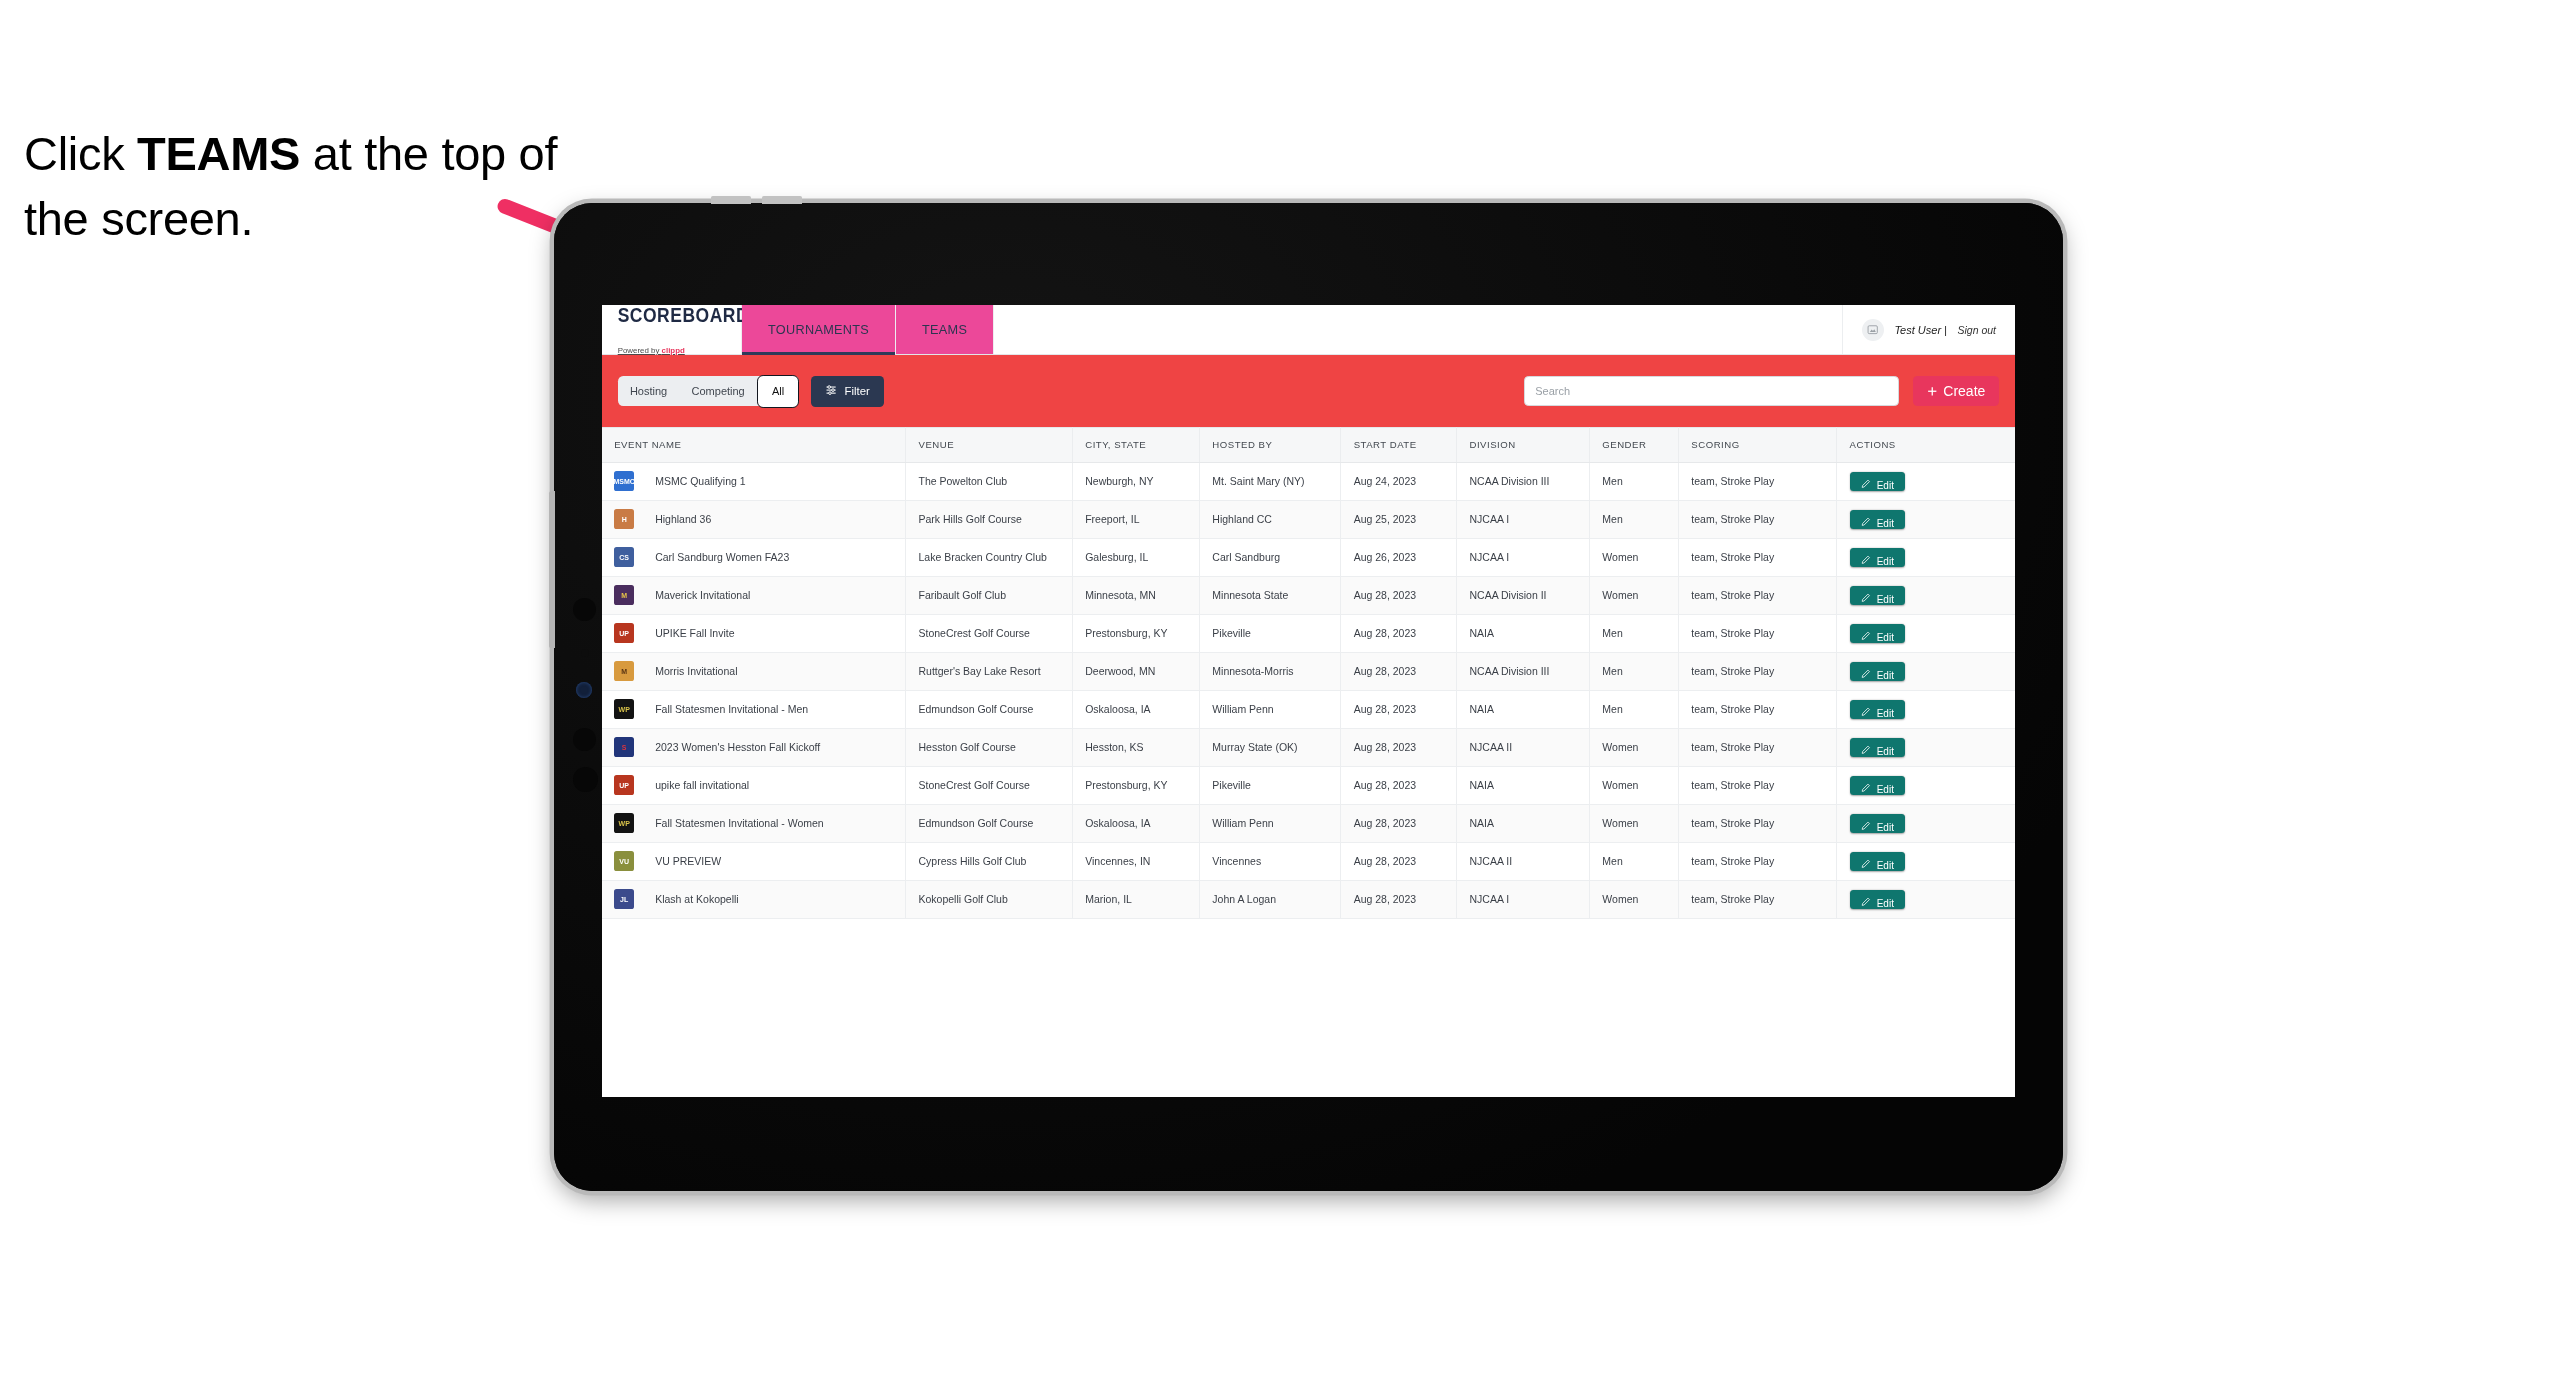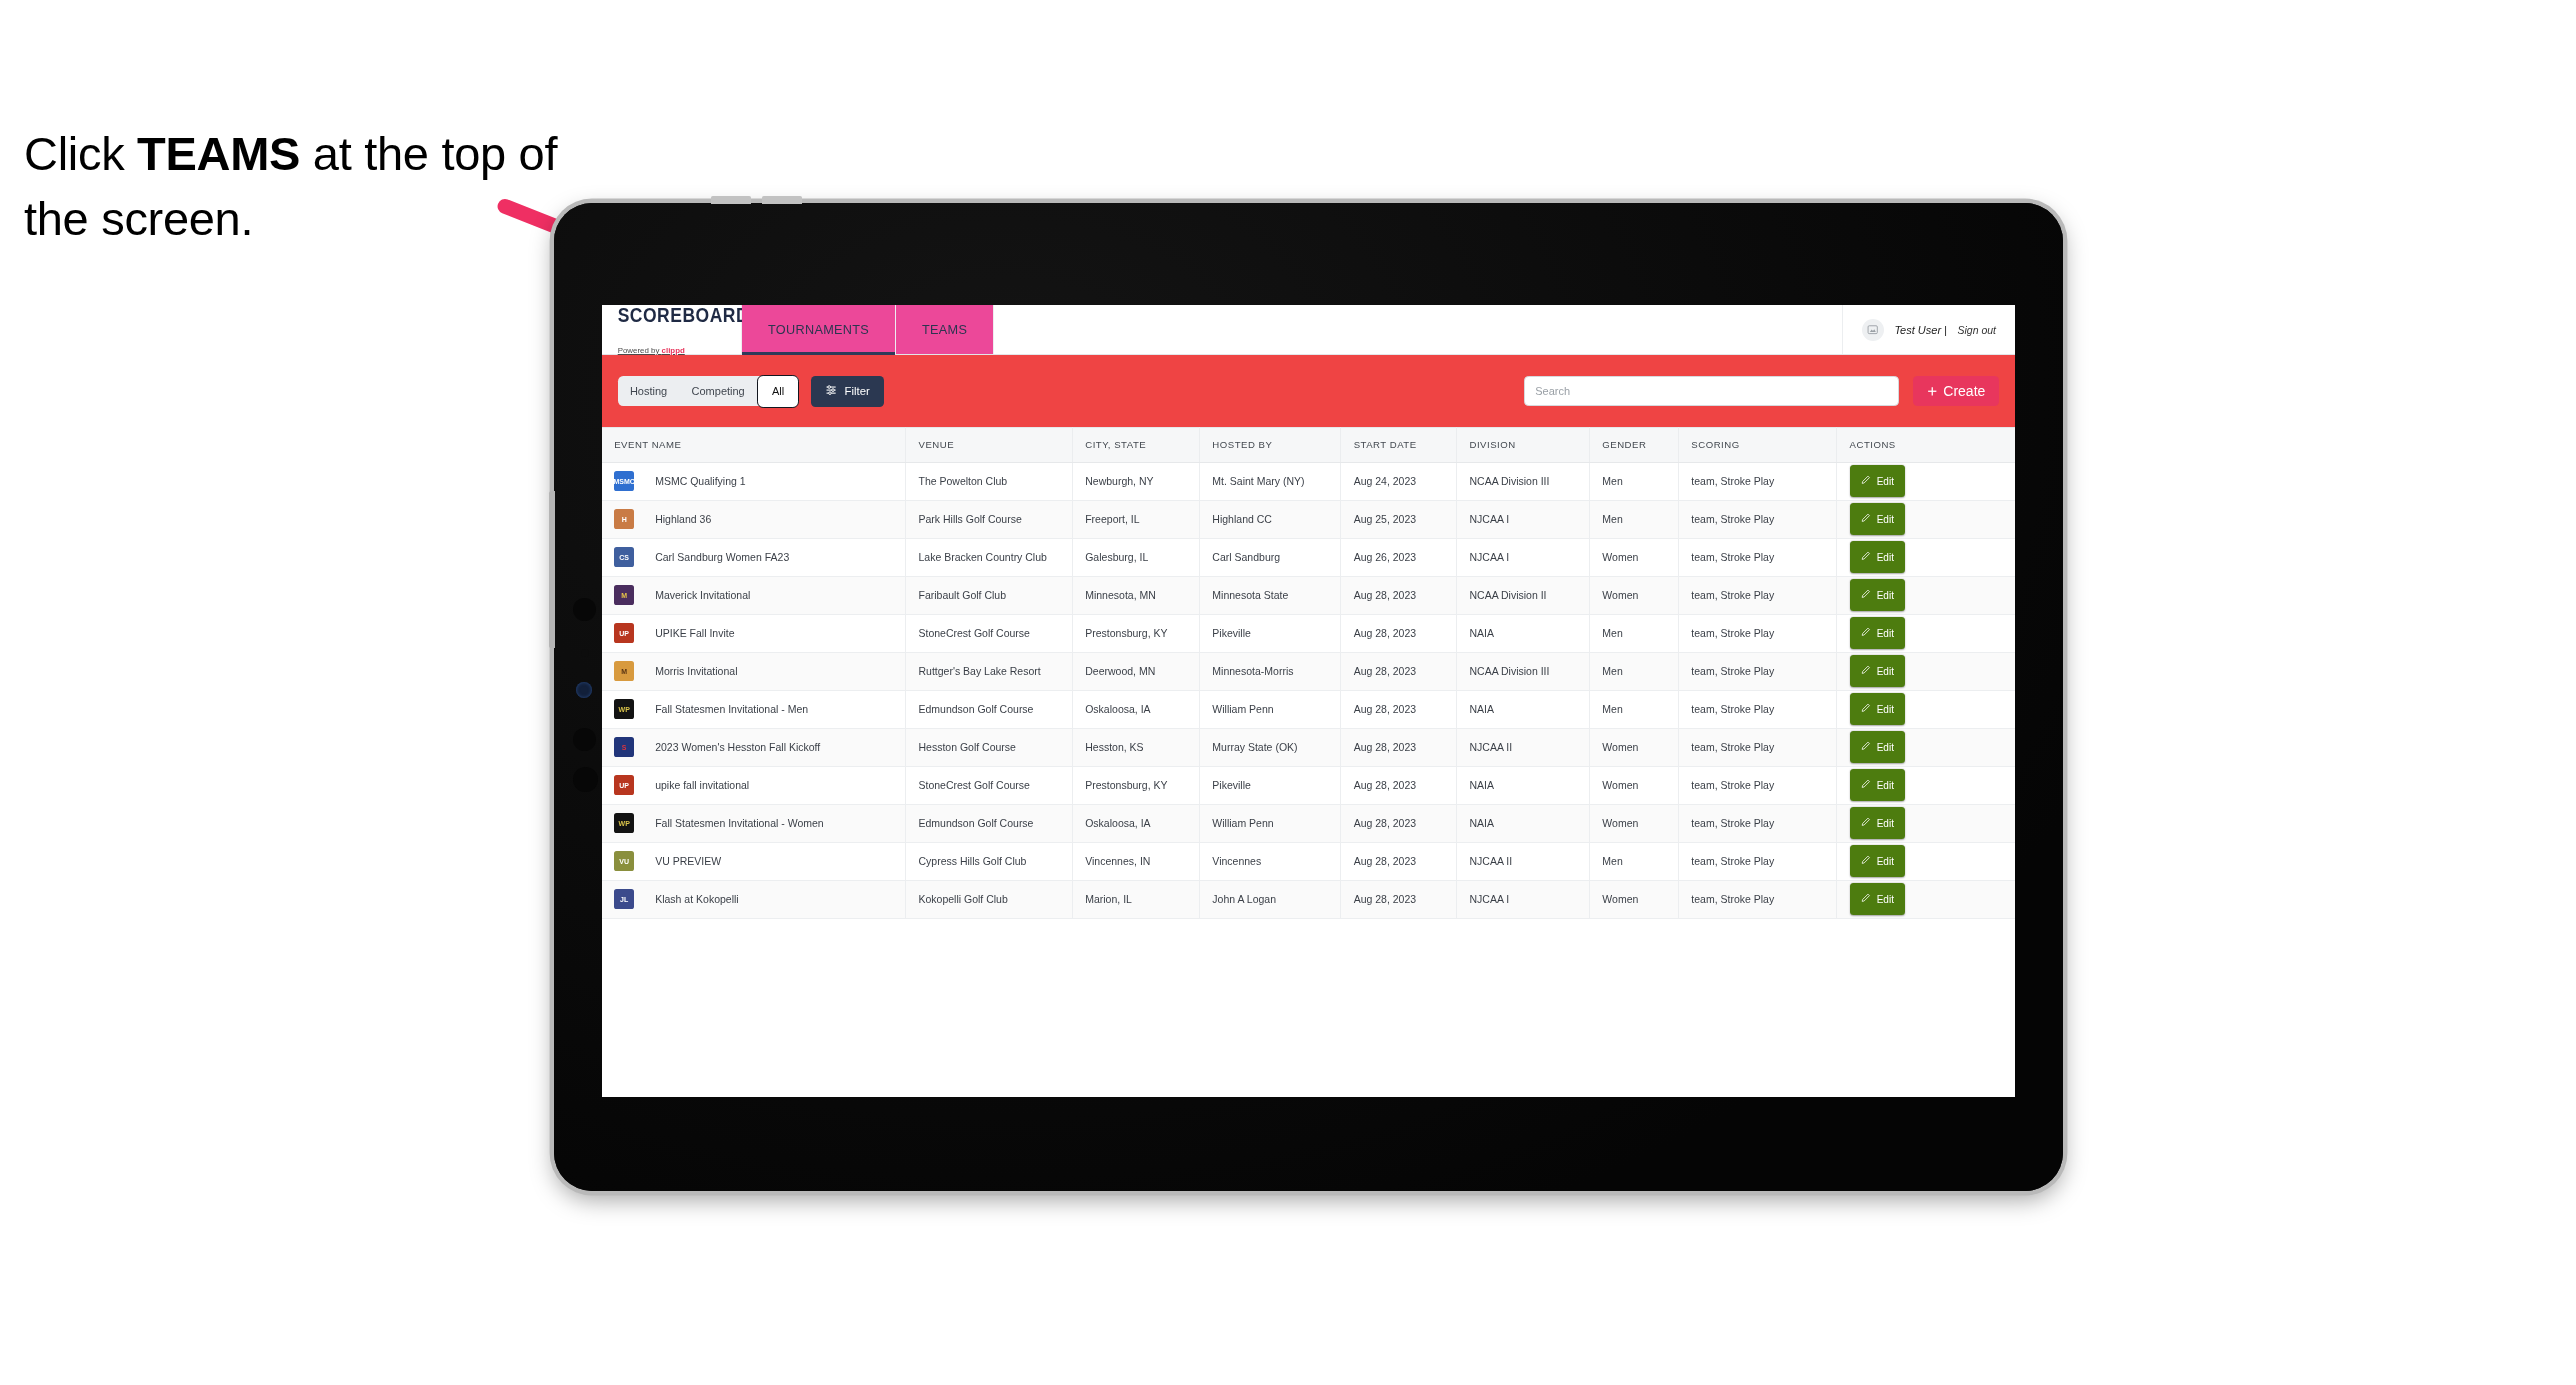--- a/index.html
+++ b/index.html
@@ -166,22 +166,22 @@
   table.tbl tbody tr:nth-child(odd) { background:#ffffff; }
 
   .evt-cell { display:flex; align-items:center; gap:21px; }
   .logo {
     width:20px; height:20px; flex: 0 0 20px; border-radius:2.6px;
     display:flex; align-items:center; justify-content:center;
     font-size:7px; font-weight:800; color:#fff; overflow:hidden;
     font-family:"Liberation Sans", sans-serif; line-height:1;
   }
   .edit-btn {
-    display:inline-flex; align-items:center; gap:6.1px;
-    background:#4d7c0f; color:#fff; height:32px; padding: 0 11.4px;
+    display:inline-flex; align-items:flex-end; gap:6.1px;
+    background:#0f766e; color:#fff; height:19px; padding: 0 11.4px;
     border-radius:3.5px; font-size:10px; cursor:pointer; border:none;
     font-family:"Liberation Sans", sans-serif;
     box-shadow: 0 0.9px 1.7px rgba(0,0,0,.35);
   }
   .col-actions { text-align:left; }
 
   
   col.c-event   { width: 21.5%; }
   col.c-venue   { width: 11.8%; }
   col.c-city    { width: 9.0%;  }

